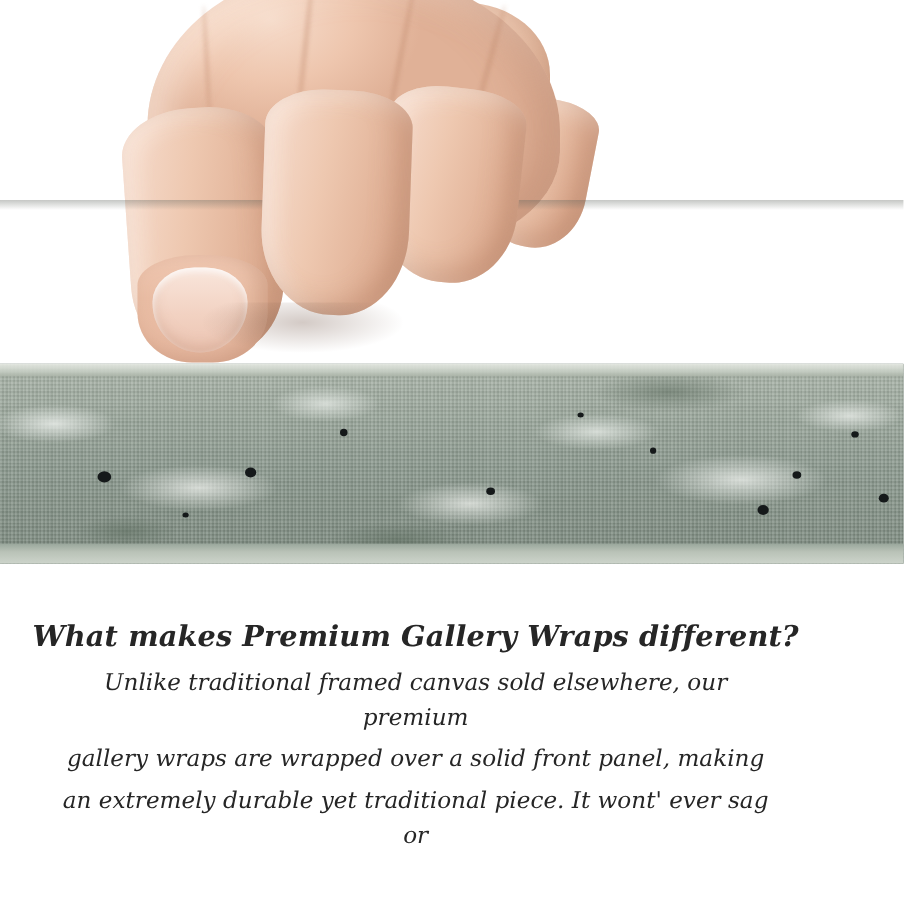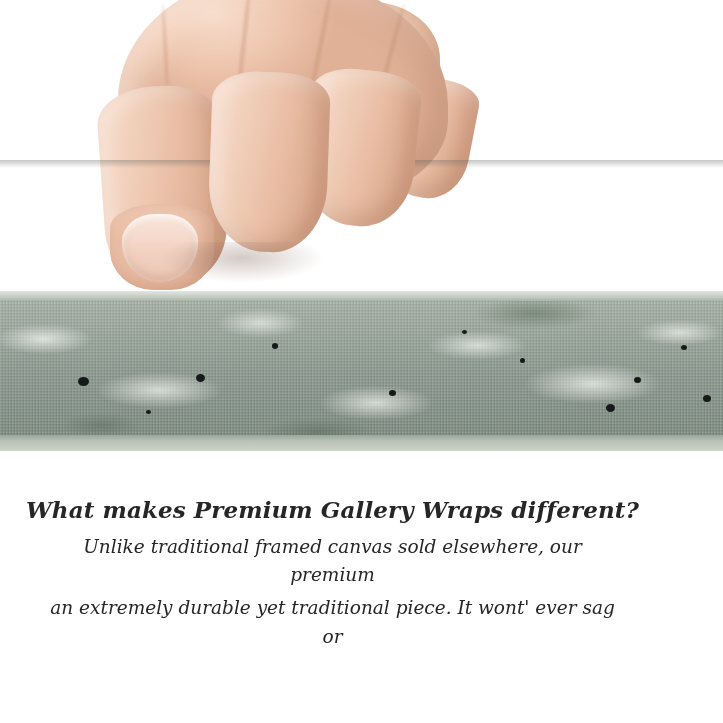--- a/index.html
+++ b/index.html
@@ -245,16 +245,17 @@
   <div class="speck s7"></div>
   <div class="speck s8"></div>
   <div class="speck s9"></div>
   <div class="speck s10"></div>
   <div class="speck s11"></div>
   <div class="strip-bottom-shadow"></div>
 
   <div class="text-block">
     <p class="headline">What makes Premium Gallery Wraps different?</p>
     <p class="body-line">Unlike traditional framed canvas sold elsewhere, our premium</p>
+    <p class="body-line">gallery wraps are wrapped over a solid front panel, making</p>
     <p class="body-line">an extremely durable yet traditional piece. It wont' ever sag or</p>
   </div>
 
 </div>
 
 </body></html>

